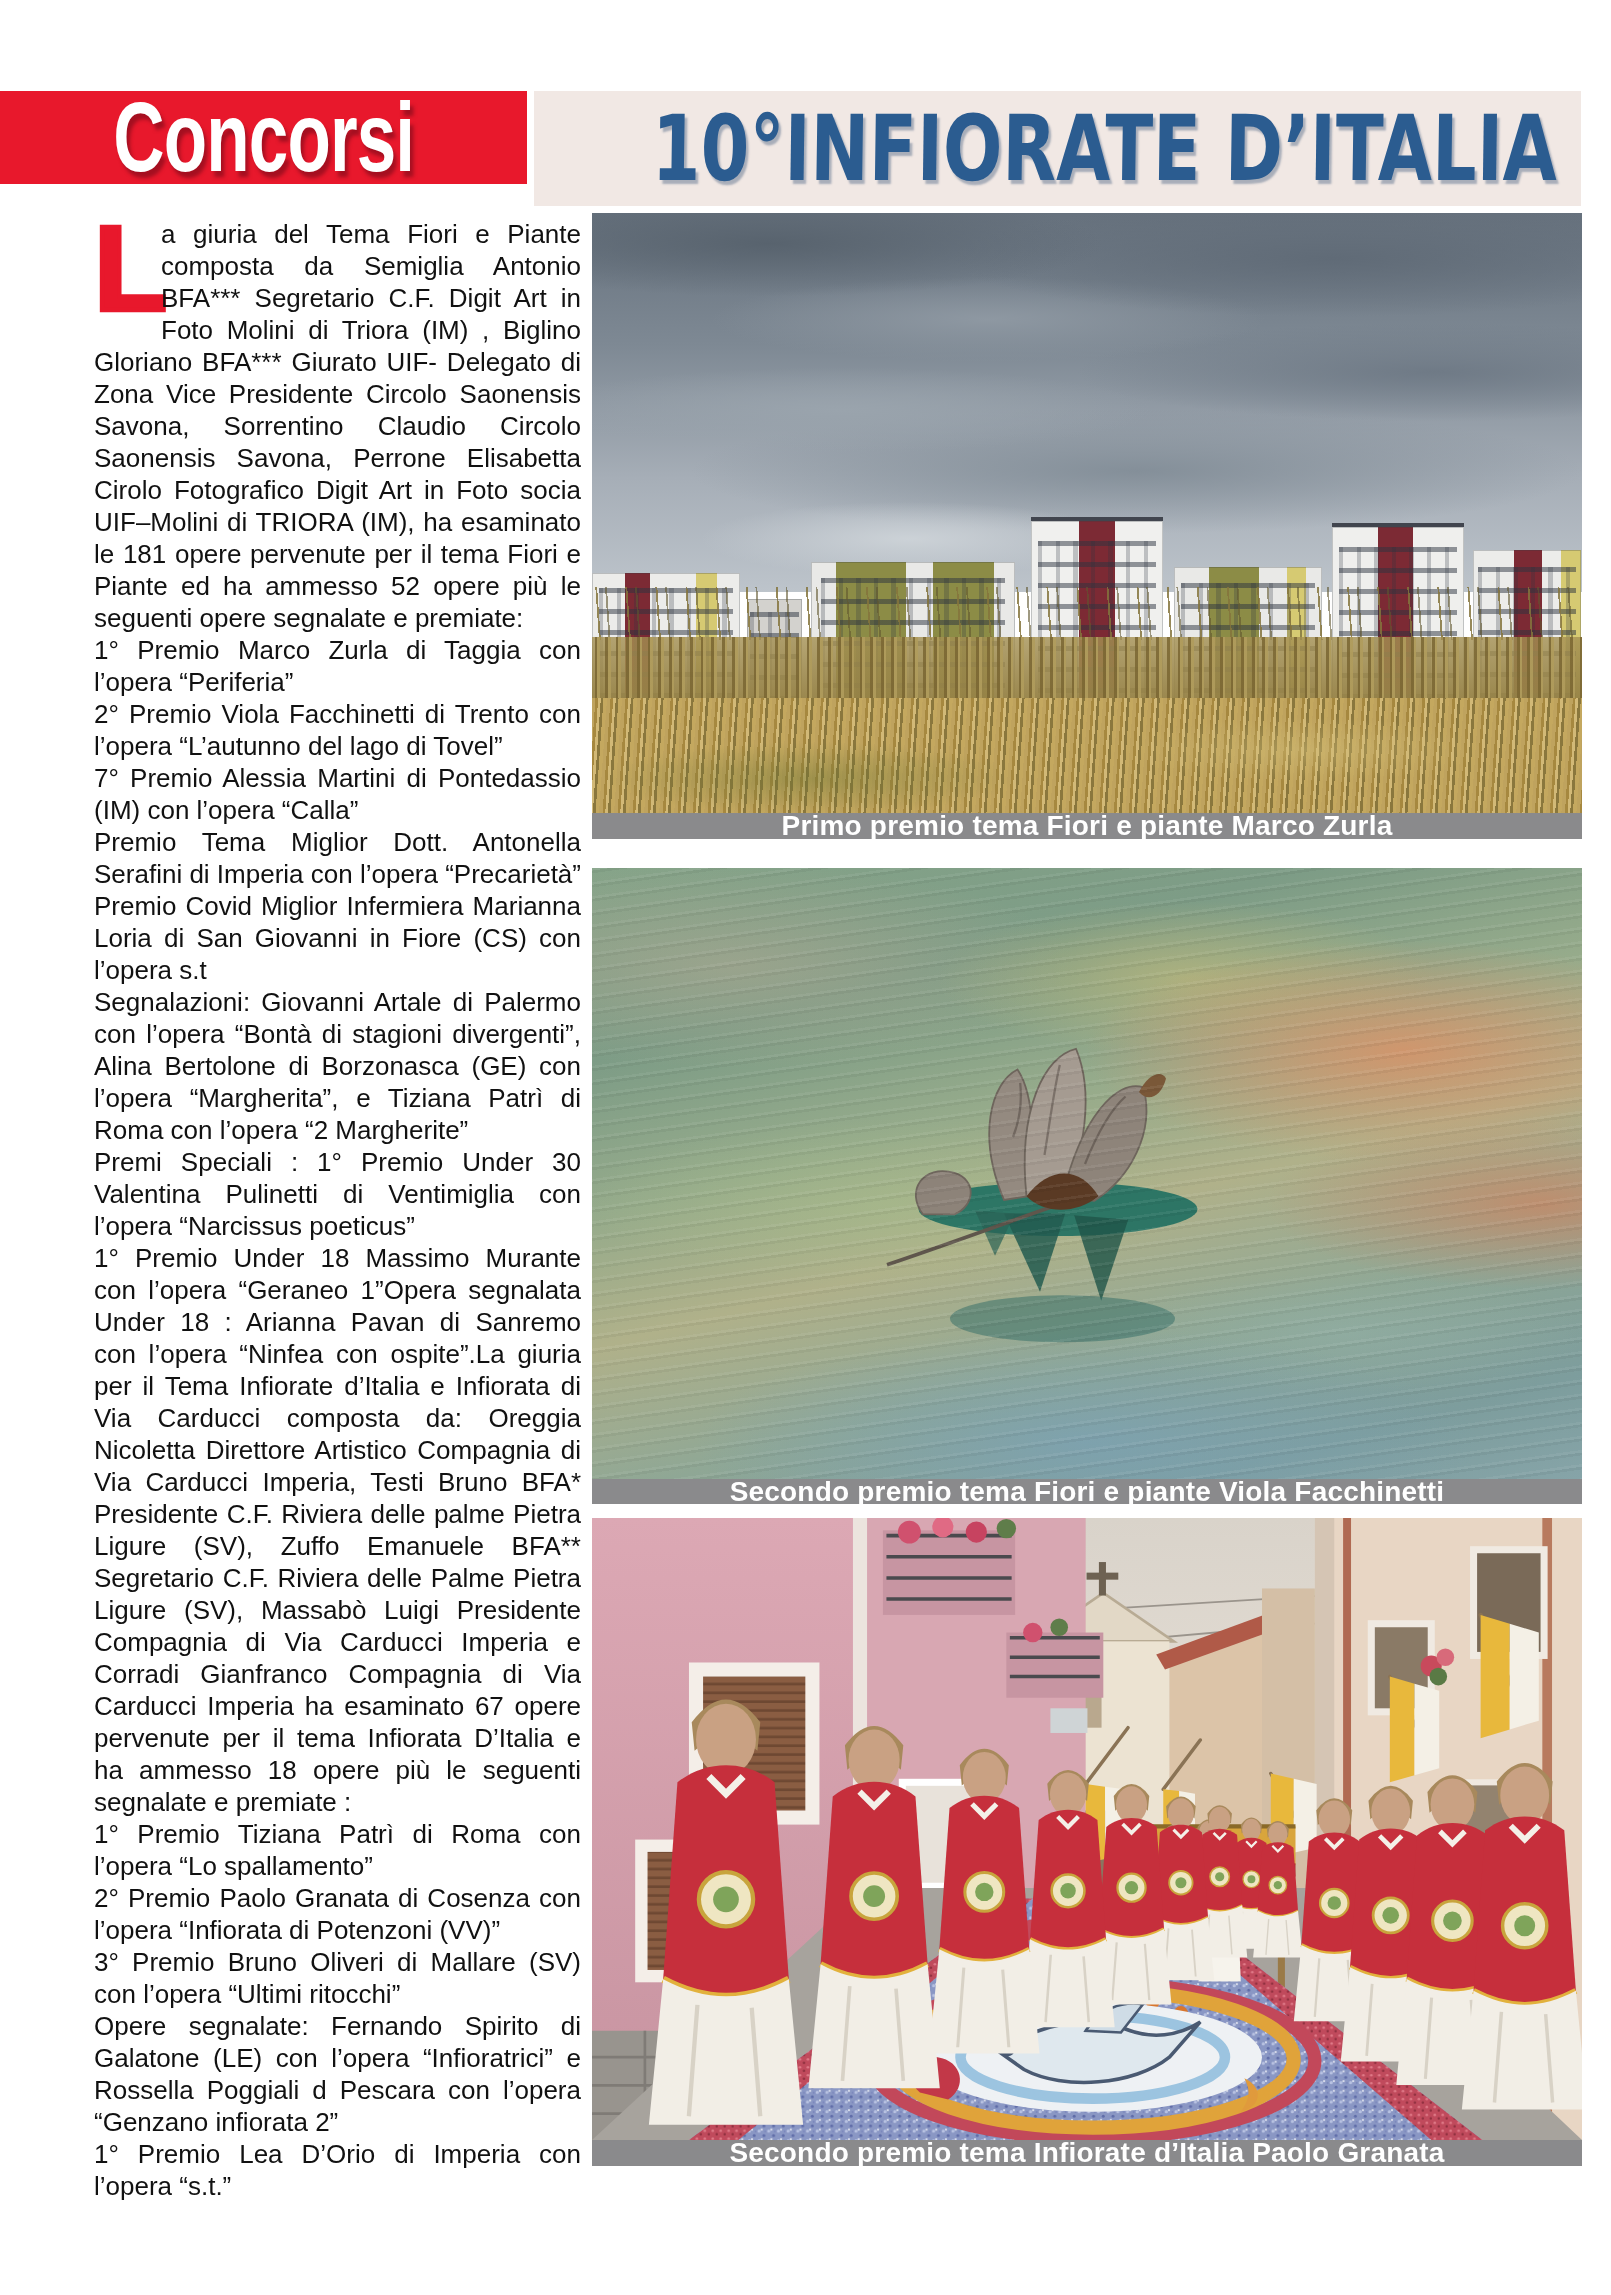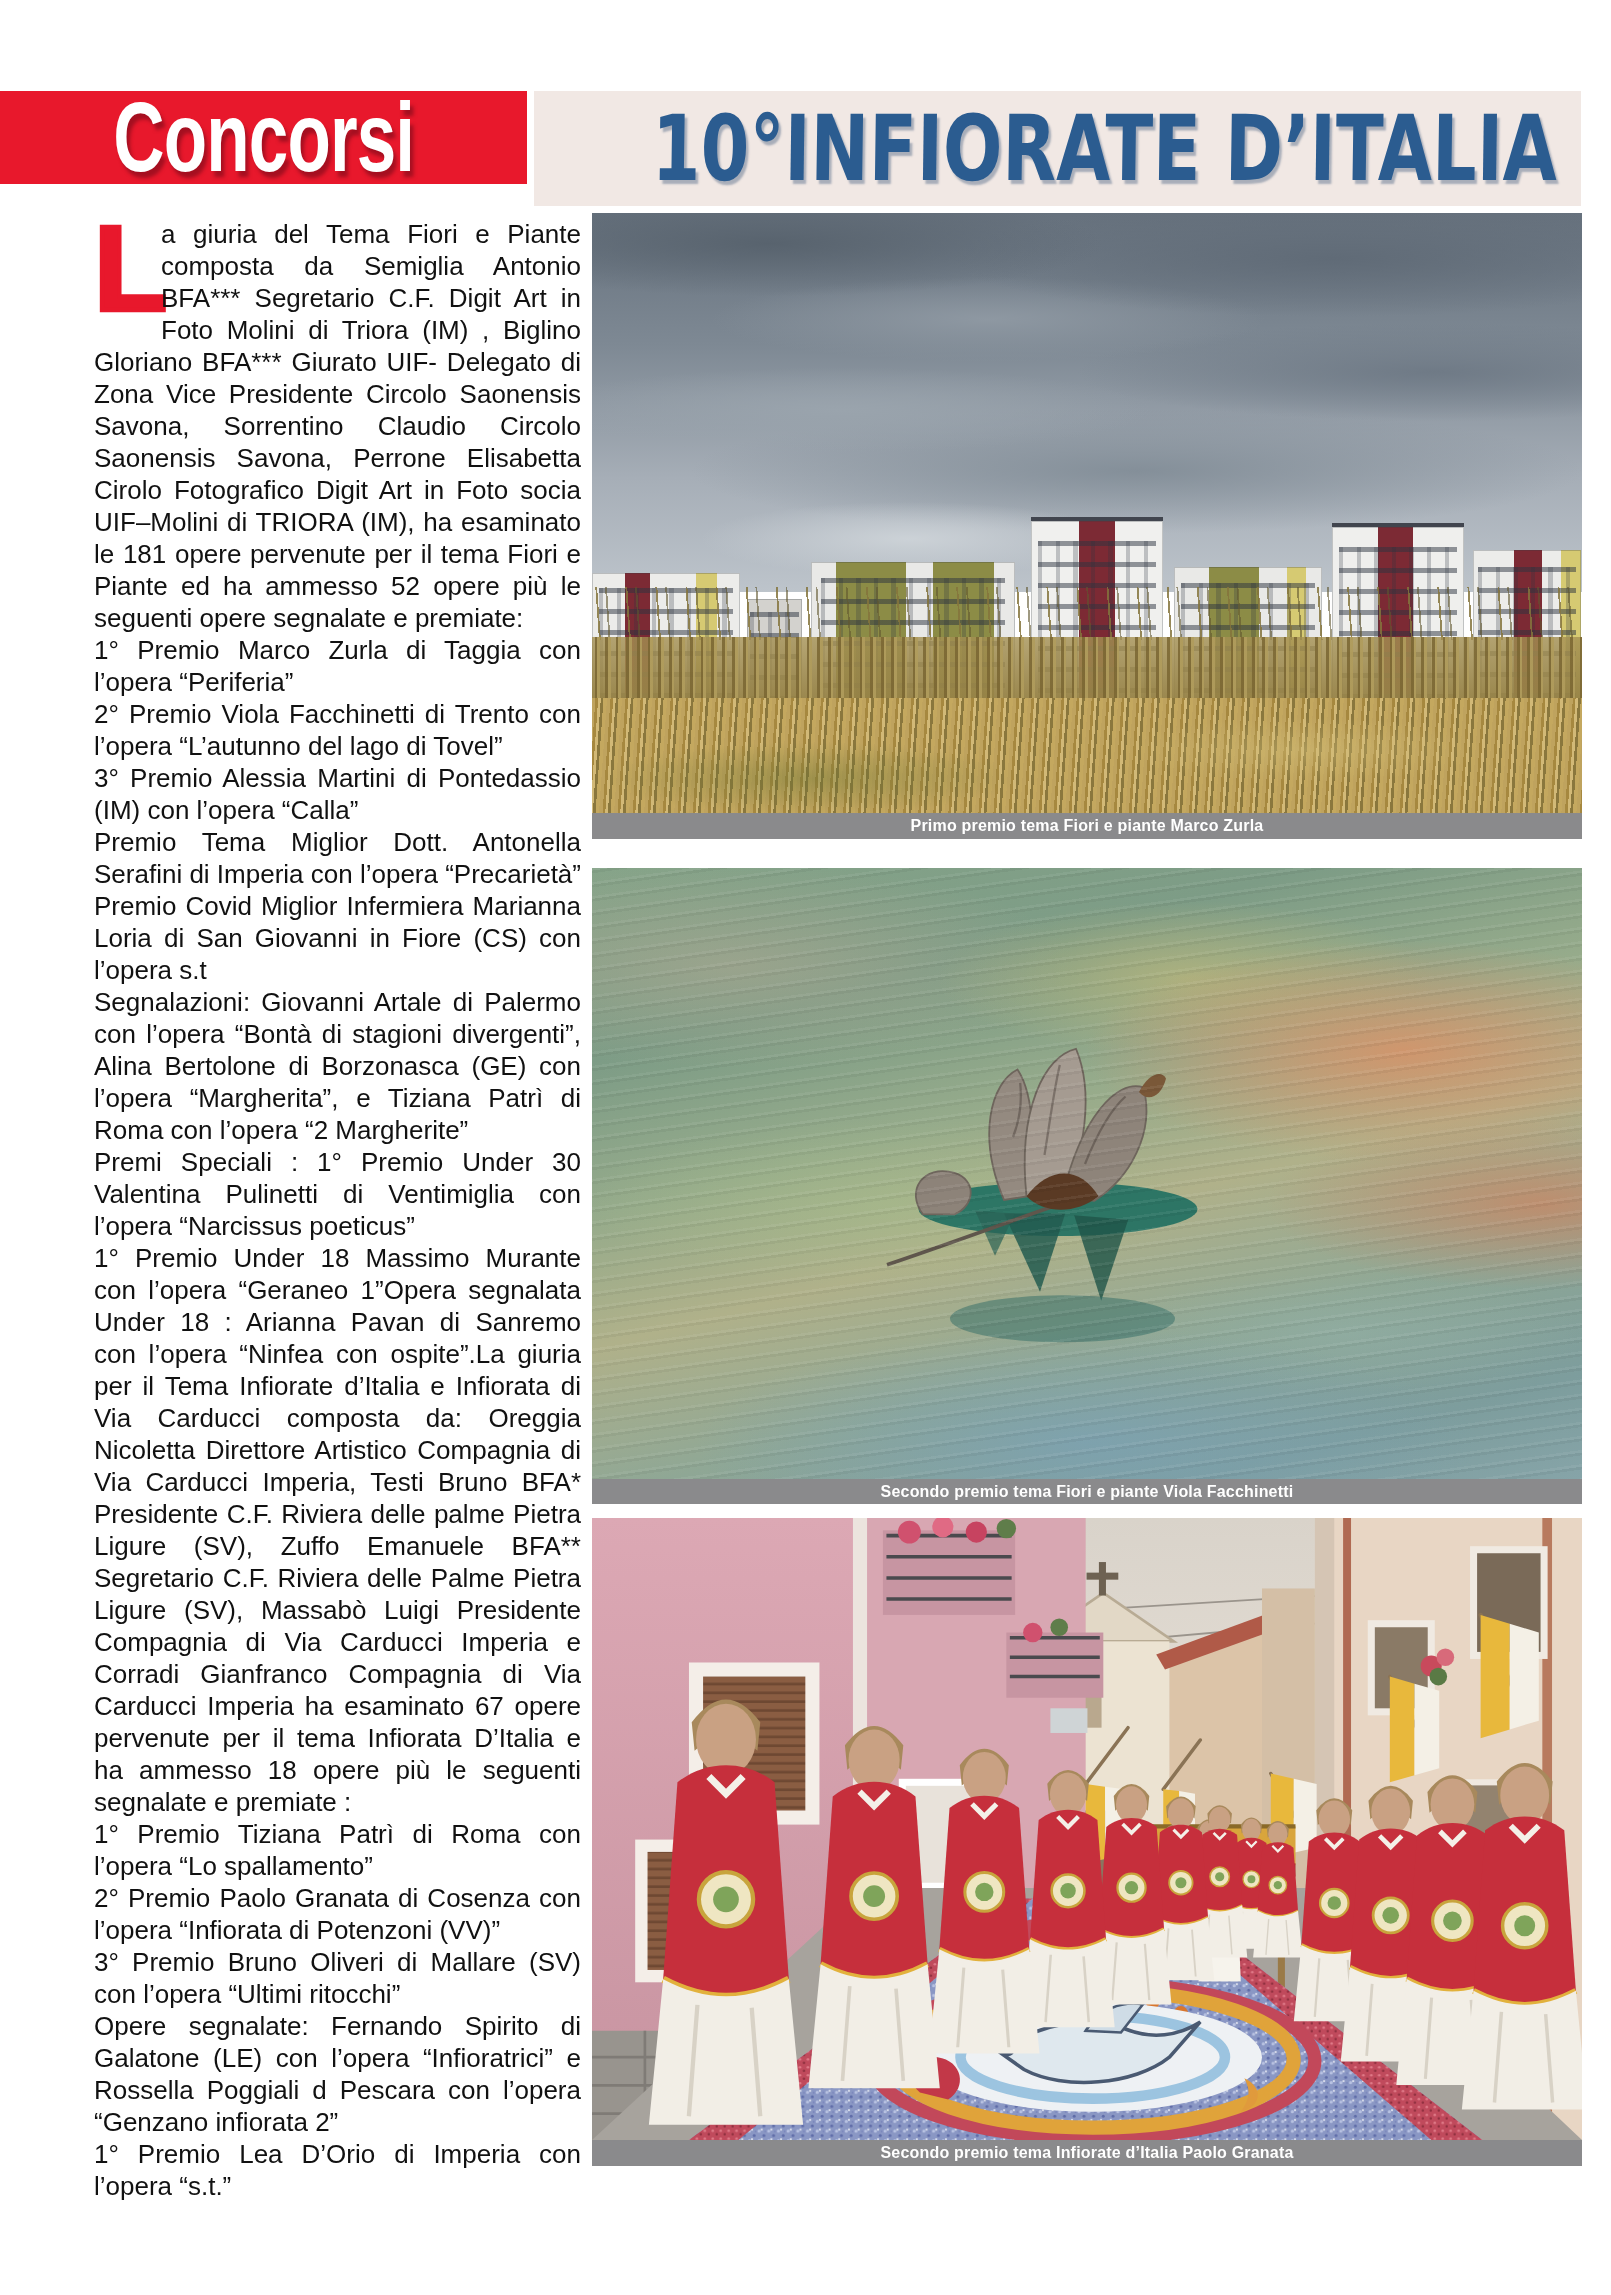--- a/index.html
+++ b/index.html
@@ -22,21 +22,21 @@
   .text-col{position:absolute;left:94px;top:218px;width:487px;color:#111;
             font-size:26px;line-height:32px;text-align:justify;}
   .text-col p{margin:0;}
   .dropcap{float:left;color:#e8182c;font-weight:700;font-size:120px;line-height:.78;
            width:53px;margin:3.5px 14px 0 0;-webkit-text-stroke:4.4px #e8182c;}
 
   
   .photo-col{position:absolute;left:592px;top:213px;width:990px;}
   .photo-col figure{margin:0 0 29px 0;width:990px;}
   .photo-col figure.f2{margin-bottom:14px;}
-  figcaption{background:#8a8a8c;color:#fff;font-weight:700;font-size:16px;line-height:25.6px;
+  figcaption{background:#8a8a8c;color:#fff;font-weight:700;font-size:28px;line-height:25.6px;
              height:25.6px;text-align:center;letter-spacing:0.2px;}
   .photo{position:relative;overflow:hidden;width:990px;}
   .p1{height:600px;}
   .p2{height:611px;}
   .p3{height:622px;}
 
   
   .p1-sky{position:absolute;inset:0 0 auto 0;height:379px;
     background:
       radial-gradient(48% 20% at 18% 8%, #58636e 0%, rgba(88,99,110,0) 70%),
@@ -90,21 +90,21 @@
   <span class="concorsi">Concorsi</span>
 </div>
 <div class="band-pink">
   <span class="big-title">10°INFIORATE D’ITALIA</span>
 </div>
 
 <div class="text-col">
   <p class="lead"><span class="dropcap">L</span><span>a giuria del Tema Fiori e Piante composta da Semiglia Antonio BFA*** Segretario C.F. Digit Art in Foto Molini di Triora (IM) , Biglino Gloriano BFA*** Giurato UIF- Delegato di Zona Vice Presidente Circolo Saonensis Savona, Sorrentino Claudio Circolo Saonensis Savona, Perrone Elisabetta Cirolo Fotografico Digit Art in Foto socia UIF–Molini di TRIORA (IM), ha esaminato le 181 opere pervenute per il tema Fiori e Piante ed ha ammesso 52 opere più le seguenti opere segnalate e premiate:</span></p>
   <p>1° Premio Marco Zurla di Taggia con l’opera “Periferia”</p>
   <p>2° Premio Viola Facchinetti di Trento con l’opera “L’autunno del lago di Tovel”</p>
-  <p>3° Premio Alessia Martini di Pontedassio (IM) con l’opera “Calla”</p>
+  <p>7° Premio Alessia Martini di Pontedassio (IM) con l’opera “Calla”</p>
   <p>Premio Tema Miglior Dott. Antonella Serafini di Imperia con l’opera “Precarietà”</p>
   <p>Premio Covid Miglior Infermiera Marianna Loria di San Giovanni in Fiore (CS) con l’opera s.t</p>
   <p>Segnalazioni: Giovanni Artale di Palermo con l’opera “Bontà di stagioni divergenti”, Alina Bertolone di Borzonasca (GE) con l’opera “Margherita”, e Tiziana Patrì di Roma con l’opera “2 Margherite”</p>
   <p>Premi Speciali : 1° Premio Under 30 Valentina Pulinetti di Ventimiglia con l’opera “Narcissus poeticus”</p>
   <p>1° Premio Under 18 Massimo Murante con l’opera “Geraneo 1”Opera segnalata Under 18 : Arianna Pavan di Sanremo con l’opera “Ninfea con ospite”.La giuria per il Tema Infiorate d’Italia e Infiorata di Via Carducci composta da: Oreggia Nicoletta Direttore Artistico Compagnia di Via Carducci Imperia, Testi Bruno BFA* Presidente C.F. Riviera delle palme Pietra Ligure (SV), Zuffo Emanuele BFA** Segretario C.F. Riviera delle Palme Pietra Ligure (SV), Massabò Luigi Presidente Compagnia di Via Carducci Imperia e Corradi Gianfranco Compagnia di Via Carducci Imperia ha esaminato 67 opere pervenute per il tema Infiorata D’Italia e ha ammesso 18 opere più le seguenti segnalate e premiate :</p>
   <p>1° Premio Tiziana Patrì di Roma con l’opera “Lo spallamento”</p>
   <p>2° Premio Paolo Granata di Cosenza con l’opera “Infiorata di Potenzoni (VV)”</p>
   <p>3° Premio Bruno Oliveri di Mallare (SV) con l’opera “Ultimi ritocchi”</p>
   <p>Opere segnalate: Fernando Spirito di Galatone (LE) con l’opera “Infioratrici” e Rossella Poggiali d Pescara con l’opera “Genzano infiorata 2”</p>
   <p>1° Premio Lea D’Orio di Imperia con l’opera “s.t.”</p>

